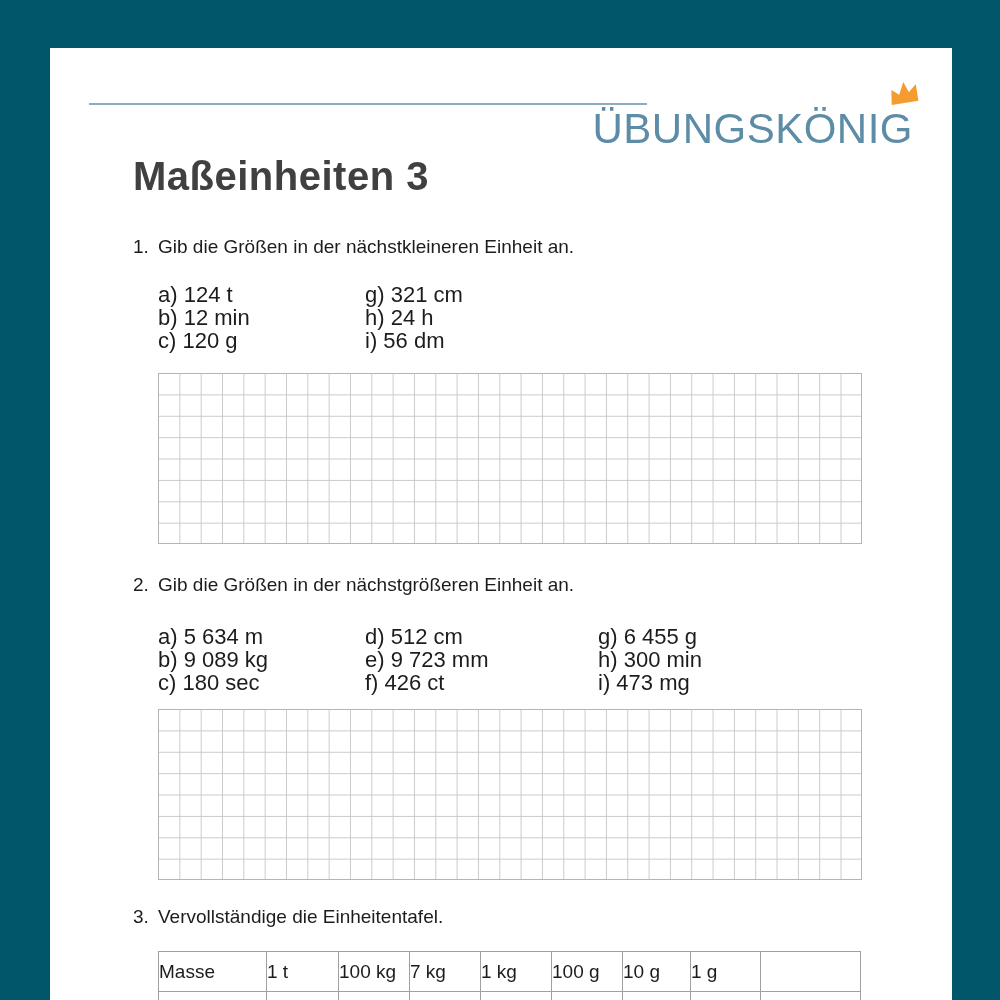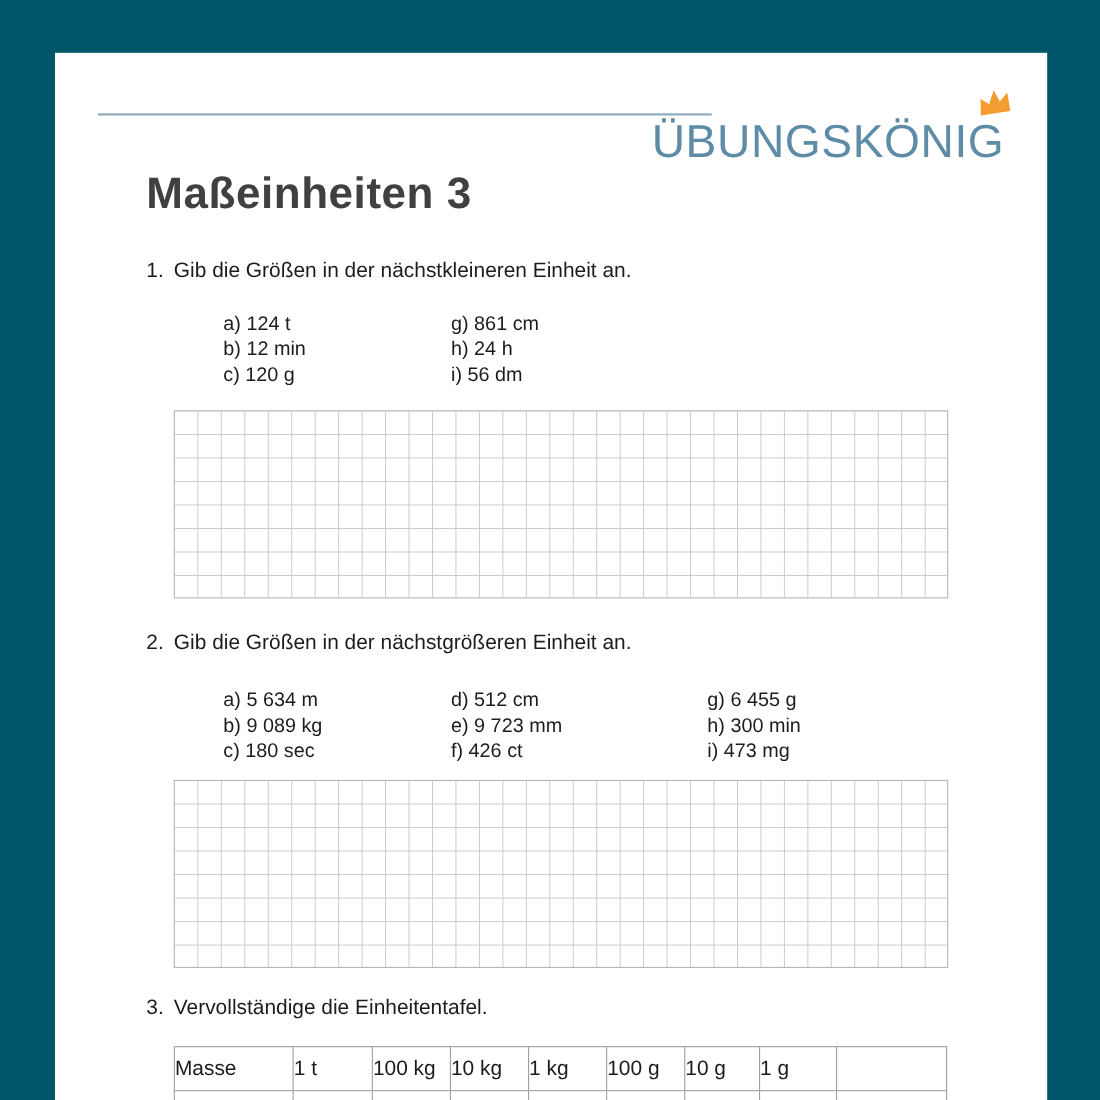--- a/index.html
+++ b/index.html
@@ -10,21 +10,21 @@
   *{margin:0;padding:0;box-sizing:border-box;}
   html,body{width:1000px;height:1000px;overflow:hidden;}
   body{background:var(--background);font-family:"Liberation Sans",sans-serif;color:var(--text);position:relative;}
   .page{position:absolute;left:50px;top:48px;width:902px;height:952px;background:var(--paper);}
   .rule{position:absolute;left:39px;top:55px;width:558px;height:2px;background:var(--rule-blue);}
   .logo{position:absolute;right:39px;top:60px;font-size:42px;font-weight:400;letter-spacing:0.5px;color:var(--logo-blue);line-height:1;}
   .crown{position:absolute;right:33px;top:34px;width:30px;height:22px;transform:rotate(-9deg);}
   .title{position:absolute;left:83px;top:106px;font-size:40px;font-weight:700;letter-spacing:0.5px;color:#404040;}
   .heading{position:absolute;display:flex;font-size:19px;line-height:23px;}
   .heading .num{width:25px;flex:0 0 25px;}
-  .items{position:absolute;left:108px;display:flex;font-size:18px;line-height:23px;margin-left:45px;}
+  .items{position:absolute;left:108px;display:flex;font-size:22px;line-height:23px;}
   .items .col{display:flex;flex-direction:column;}
   .items .col1{width:207px;} .items .col2{width:233px;} .items .col3{width:auto;}
   .grid-paper{position:absolute;left:108px;width:704px;height:171px;border:1px solid var(--grid-border);
     background-image:
       linear-gradient(to right, transparent calc(100% - 1px), var(--grid-line) 0),
       linear-gradient(to bottom, transparent calc(100% - 1px), var(--grid-line) 0);
     background-size:21.33px 100%, 100% 21.375px;}
   .h1{left:83px;top:187px;} .it1{top:235px;} .g1{top:325px;}
   .h2{left:83px;top:525px;} .it2{top:577px;} .g2{top:661px;}
   .h3{left:83px;top:857px;}
@@ -49,21 +49,21 @@
     <span class="num">1.</span>
     <span>Gib die Größen in der nächstkleineren Einheit an.</span>
   </div>
   <div class="items it1">
     <div class="col col1">
       <span>a) 124 t</span>
       <span>b) 12 min</span>
       <span>c) 120 g</span>
     </div>
     <div class="col col3">
-      <span>g) 861 cm</span>
+      <span>g) 321 cm</span>
       <span>h) 24 h</span>
       <span>i) 56 dm</span>
     </div>
   </div>
   <div class="grid-paper g1"></div>
 
   <div class="heading h2">
     <span class="num">2.</span>
     <span>Gib die Größen in der nächstgrößeren Einheit an.</span>
   </div>
@@ -101,21 +101,21 @@
         <col style="width:71px">
       <col style="width:68px">
         <col style="width:70px">
         <col style="width:100px">
     </colgroup>
     <tbody>
         <tr>
       <td>Masse</td>
       <td>1 t</td>
       <td>100 kg</td>
-      <td>10 kg</td>
+      <td>7 kg</td>
       <td>1 kg</td>
       <td>100 g</td>
       <td>10 g</td>
       <td>1 g</td>
       <td></td>
     </tr>
     <tr>
       <td></td>
       <td></td>
       <td></td>

